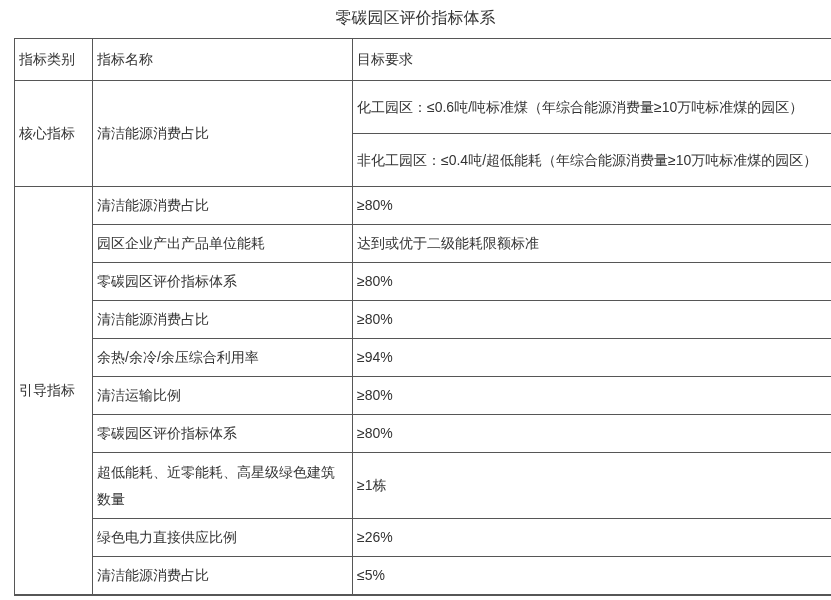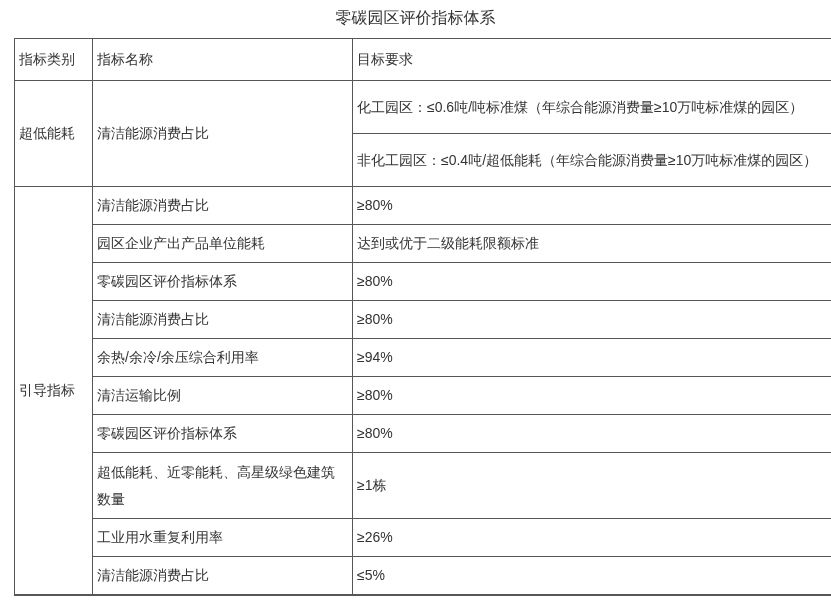--- a/index.html
+++ b/index.html
@@ -67,21 +67,21 @@
       <col class="c3">
     </colgroup>
     <tbody>
       <tr class="r-header">
         <th>指标类别</th>
         <th>指标名称</th>
         <th>目标要求</th>
       </tr>
 
       <tr class="r-core">
-        <td rowspan="2">超低能耗</td>
+        <td rowspan="2">核心指标</td>
         <td rowspan="2">清洁能源消费占比</td>
         <td>化工园区：≤0.6吨/吨标准煤（年综合能源消费量≥10万吨标准煤的园区）</td>
       </tr>
       <tr class="r-core">
         <td>非化工园区：≤0.4吨/超低能耗（年综合能源消费量≥10万吨标准煤的园区）</td>
       </tr>
 
       <tr class="r-std">
         <td rowspan="10">引导指标</td>
         <td>清洁能源消费占比</td>
@@ -109,21 +109,21 @@
       </tr>
       <tr class="r-std">
         <td>零碳园区评价指标体系</td>
         <td>≥80%</td>
       </tr>
       <tr class="r-tall">
         <td>超低能耗、近零能耗、高星级绿色建筑数量</td>
         <td>≥1栋</td>
       </tr>
       <tr class="r-std">
-        <td>工业用水重复利用率</td>
+        <td>绿色电力直接供应比例</td>
         <td>≥26%</td>
       </tr>
       <tr class="r-std">
         <td>清洁能源消费占比</td>
         <td>≤5%</td>
       </tr>
     </tbody>
   </table>
 
 </div>

